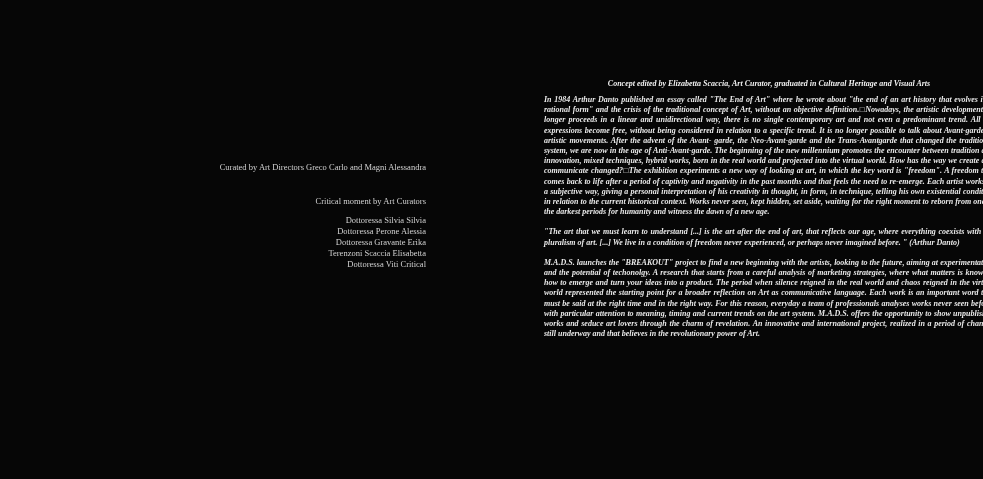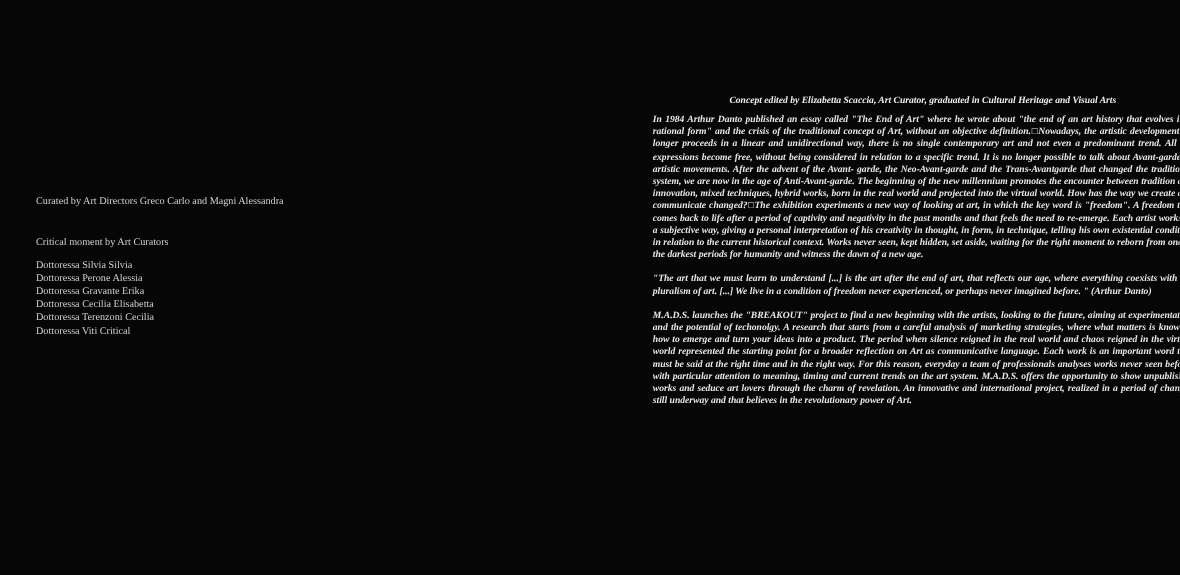--- a/index.html
+++ b/index.html
@@ -9,21 +9,21 @@
     overflow: hidden;
     position: relative;
     font-family: "Liberation Serif", serif;
   }
   .spread { position: absolute; inset: 0; }
 
   
   .left-block {
     position: absolute;
     left: 30px; top: 162px; width: 396px;
-    text-align: left;
+    text-align: right;
     color: #d2d2d2;
     font-size: 8.5px;
   }
   .curated-line { line-height: 11px; }
   .critical-line { margin-top: 23px; line-height: 11px; }
   .curators-list { margin-top: 8px; }
   .curator-name { line-height: 10.9px; }
 
   
   .right-block {
@@ -54,22 +54,21 @@
 
 <div class="spread">
 
   <div class="left-block">
     <div class="curated-line">Curated by Art Directors Greco Carlo and Magni Alessandra</div>
     <div class="critical-line">Critical moment by Art Curators</div>
     <div class="curators-list">
       <div class="curator-name">Dottoressa Silvia Silvia</div>
       <div class="curator-name">Dottoressa Perone Alessia</div>
       <div class="curator-name">Dottoressa Gravante Erika</div>
-      <div class="curator-name">Dottoressa Cecilia Elisabetta</div>
-      <div class="curator-name">Dottoressa Terenzoni Cecilia</div>
+      <div class="curator-name">Terenzoni Scaccia Elisabetta</div>
       <div class="curator-name">Dottoressa Viti Critical</div>
     </div>
   </div>
 
   <div class="right-block">
     <div class="byline">Concept edited by Elizabetta Scaccia, Art Curator, graduated in Cultural Heritage and Visual Arts</div>
     <div class="body-text">
       <p class="first">In 1984 Arthur Danto published an essay called "The End of Art" where he wrote about "the end of an art history that evolves in a rational form" and the crisis of the traditional concept of Art, without an objective definition.□Nowadays, the artistic development no longer proceeds in a linear and unidirectional way, there is no single contemporary art and not even a predominant trend. All the expressions become free, without being considered in relation to a specific trend. It is no longer possible to talk about Avant-garde or artistic movements. After the advent of the Avant- garde, the Neo-Avant-garde and the Trans-Avantgarde that changed the traditional system, we are now in the age of Anti-Avant-garde. The beginning of the new millennium promotes the encounter between tradition and innovation, mixed techniques, hybrid works, born in the real world and projected into the virtual world. How has the way we create and communicate changed?□The exhibition experiments a new way of looking at art, in which the key word is "freedom". A freedom that comes back to life after a period of captivity and negativity in the past months and that feels the need to re-emerge. Each artist works in a subjective way, giving a personal interpretation of his creativity in thought, in form, in technique, telling his own existential condition in relation to the current historical context. Works never seen, kept hidden, set aside, waiting for the right moment to reborn from one of the darkest periods for humanity and witness the dawn of a new age.</p>
       <p>"The art that we must learn to understand [...] is the art after the end of art, that reflects our age, where everything coexists with the pluralism of art. [...] We live in a condition of freedom never experienced, or perhaps never imagined before. " (Arthur Danto)</p>
       <p>M.A.D.S. launches the "BREAKOUT" project to find a new beginning with the artists, looking to the future, aiming at experimentation and the potential of techonolgy. A research that starts from a careful analysis of marketing strategies, where what matters is knowing how to emerge and turn your ideas into a product. The period when silence reigned in the real world and chaos reigned in the virtual world represented the starting point for a broader reflection on Art as communicative language. Each work is an important word that must be said at the right time and in the right way. For this reason, everyday a team of professionals analyses works never seen before, with particular attention to meaning, timing and current trends on the art system. M.A.D.S. offers the opportunity to show unpublished works and seduce art lovers through the charm of revelation. An innovative and international project, realized in a period of changes still underway and that believes in the revolutionary power of Art.</p>

